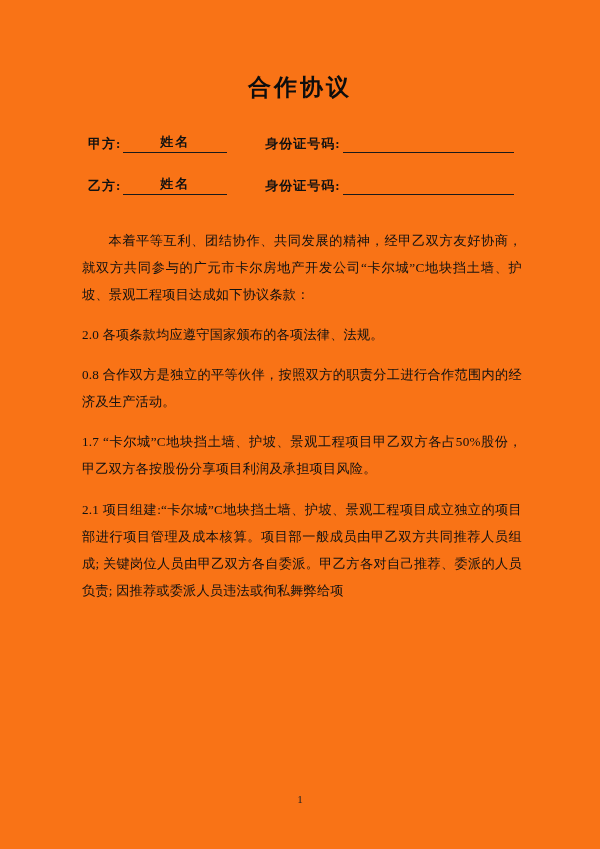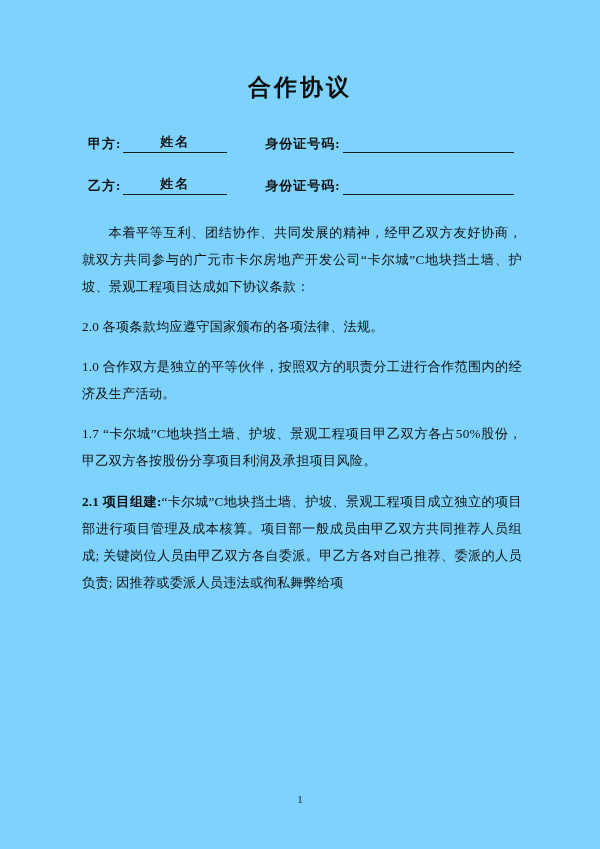--- a/index.html
+++ b/index.html
@@ -14,21 +14,21 @@
     color: #111111;
     position: relative;
     overflow: hidden;
   }
   .page {
     position: absolute;
     left: 0;
     top: 0;
     width: 600px;
     height: 849px;
-    background: #7dd3fc;
+    background: #f97316;
     box-sizing: border-box;
     padding: 0;
   }
   .doc-title {
     text-align: center;
     font-size: 23px;
     font-weight: bold;
     letter-spacing: 3px;
     margin: 0;
     padding-top: 72px;
@@ -69,42 +69,42 @@
     padding-right: 2px;
   }
   .id-field {
     border-bottom: 1px solid #1a1a1a;
     flex: 1 1 auto;
     min-width: 120px;
     height: 15px;
   }
   .body-block {
     padding: 0 78px 0 82px;
-    margin-top: 24px;
+    margin-top: 32px;
   }
   p.para {
     font-size: 13.2px;
     line-height: 2.05;
     margin: 0 0 13px 0;
     text-align: justify;
     text-justify: inter-ideograph;
     letter-spacing: 0.2px;
   }
   p.indent {
     text-indent: 2em;
   }
   p.section-head {
     font-size: 13.6px;
     font-weight: bold;
     margin: 18px 0 12px 0;
     text-indent: 2em;
     letter-spacing: 1.5px;
   }
   .bold-run {
-    font-weight: bold;
+    font-weight: normal;
   }
   .page-number {
     position: absolute;
     bottom: 44px;
     left: 0;
     width: 100%;
     text-align: center;
     font-size: 11px;
     color: #222;
   }
@@ -137,21 +137,21 @@
   </div>
 
   <div class="body-block">
 
     <p class="para indent">本着平等互利、团结协作、共同发展的精神，经甲乙双方友好协商，就双方共同参与的广元市卡尔房地产开发公司“卡尔城”C地块挡土墙、护坡、景观工程项目达成如下协议条款：</p>
 
 
 
     <p class="para">2.0 各项条款均应遵守国家颁布的各项法律、法规。</p>
 
-    <p class="para">1.0 合作双方是独立的平等伙伴，按照双方的职责分工进行合作范围内的经济及生产活动。</p>
+    <p class="para">0.8 合作双方是独立的平等伙伴，按照双方的职责分工进行合作范围内的经济及生产活动。</p>
 
     <p class="para">1.7 “卡尔城”C地块挡土墙、护坡、景观工程项目甲乙双方各占50%股份，甲乙双方各按股份分享项目利润及承担项目风险。</p>
 
 
     <p class="para"><span class="bold-run">2.1 项目组建:</span><span>“卡尔城”C地块挡土墙、护坡、景观工程项目成立独立的项目部进行项目管理及成本核算。项目部一般成员由甲乙双方共同推荐人员组成; 关键岗位人员由甲乙双方各自委派。甲乙方各对自己推荐、委派的人员负责; 因推荐或委派人员违法或徇私舞弊给项</span></p>
 
   </div>
 
   <div class="page-number">1</div>
 

